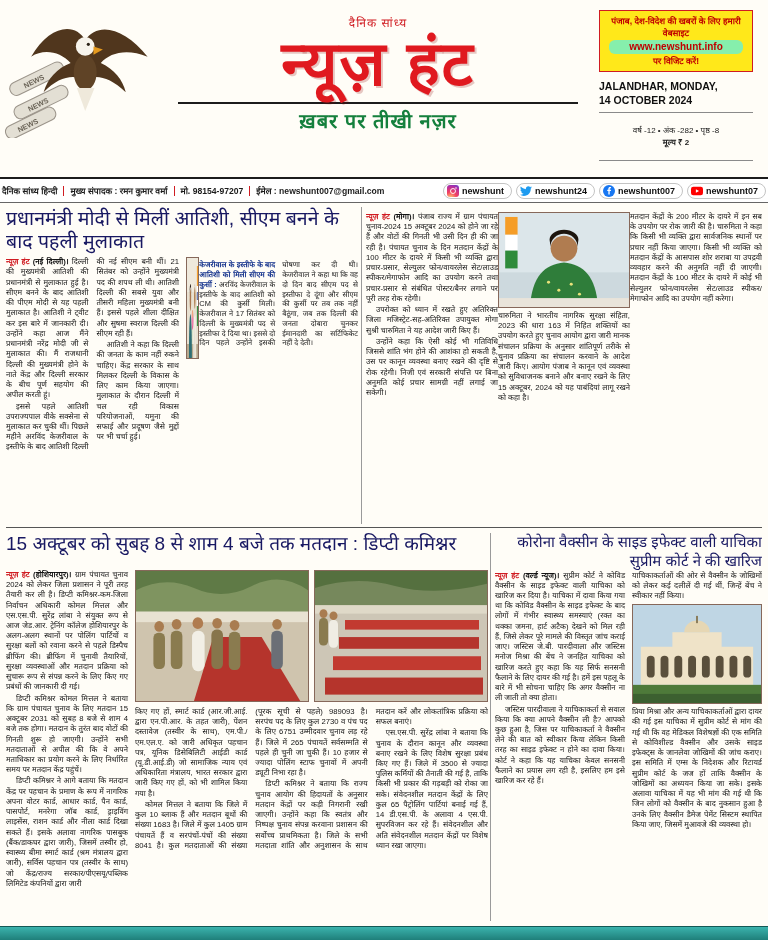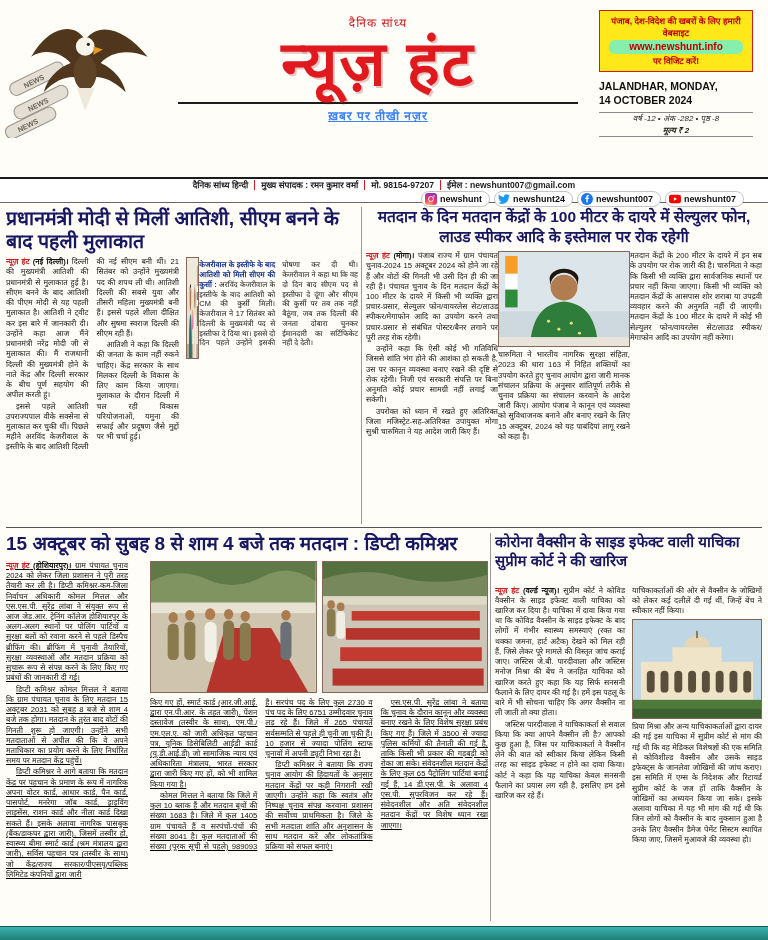--- a/index.html
+++ b/index.html
@@ -9,44 +9,44 @@
 
   
   .masthead { position:absolute; top:0; left:0; width:768px; height:177px; }
   .logo { position:absolute; left:2px; top:12px; width:156px; height:126px; }
   .logo svg { width:100%; height:100%; }
   .mast-center { position:absolute; left:160px; top:14px; width:436px; text-align:center; }
   .edition { color:#d01c22; font-weight:normal; font-size:12px; letter-spacing:1px; }
   .title { color:#e0191f; font-size:62px; font-weight:bold; line-height:1.08; letter-spacing:2px;
            text-shadow:2px 2px 0 rgba(140,10,10,.22); }
   .tagline-wrap { margin:4px 18px 0 18px; border-top:2px solid #1c1c1c; padding-top:3px; }
-  .tagline { font-weight:bold; font-size:12px; color:#3b82f6; letter-spacing:1px;text-decoration:underline; }
+  .tagline { font-weight:bold; font-size:20px; color:#15803d; letter-spacing:1px; }
   .mast-right { position:absolute; right:15px; top:10px; width:154px; }
   .web-box { background:#ffe81a; border:1px solid #d01c22; padding:4px 3px; text-align:center;
              color:#c00000; font-weight:bold; font-size:8.6px; line-height:1.4; }
   .web-url { display:block; color:#c00000; font-size:10px; background:#86efac; margin:1px 6px; border-radius:6px; }
   .dateline { margin-top:7px; text-align:left; font-weight:bold; font-size:10.5px; line-height:1.35; color:#101010; }
   .issue-info { margin-top:5px; border-top:1px solid #8a8a8a; border-bottom:1px solid #8a8a8a;
-                padding:0 0; text-align:center; font-size:8px; color:#222; line-height:1.4;font-style:italic; }
+                padding:12px 0; text-align:center; font-size:8px; color:#222; line-height:1.4; }
   .issue-info .price { font-weight:bold; }
 
   
   .infobar { position:absolute; top:177px; left:0; width:768px; height:26px;
              border-top:2px solid #1c1c1c; border-bottom:1px solid #666;
-             display:flex; align-items:center; padding:0 24px; background:#fff;flex-direction:column; }
+             display:flex; align-items:center; padding:0 2px; background:#fff; }
   .infobar-left { font-size:8.6px; font-weight:bold; color:#1c1c1c; white-space:nowrap; }
   .infobar-left span + span { border-left:1.5px solid #d01c22; padding-left:6px; margin-left:6px; }
   .social { margin-left:auto; display:flex; gap:4px; }
   .chip { display:flex; align-items:center; gap:3px; border:1px solid #c4c4c4; border-radius:10px;
           padding:1px 7px 1px 3px; font-size:9px; font-weight:bold; color:#101010; background:#fff; }
   .chip svg { width:12px; height:12px; display:block; }
 
   
   .art { position:absolute; overflow:hidden; }
-  .headline { color:#181862; font-weight:bold; }
+  .headline { color:#181862; font-weight:normal; }
   .body-txt { font-size:7.7px; line-height:1.33; color:#141414; text-align:justify; }
   .body-txt p + p { text-indent:10px; margin-top:1px; }
   .brand { color:#d01c22; font-weight:bold; }
   .loc { font-weight:bold; }
   .photo { border:1px solid #86685a; background:#ddd; overflow:hidden; }
   .photo svg { width:100%; height:100%; display:block; }
 
   .a1 { left:6px; top:207px; width:352px; height:317px; }
   .a1 .headline { font-size:19.5px; line-height:1.16; }
   .a1-row { display:flex; gap:7px; margin-top:5px; height:262px; }
@@ -62,30 +62,30 @@
   .vline-bottom { position:absolute; left:490px; top:533px; width:1px; height:388px; background:#9a9a9a; }
 
   .a2 { left:366px; top:207px; width:396px; height:317px; }
   .a2 .headline { font-size:15.5px; line-height:1.26; text-align:center; }
   .a2-row { display:flex; margin-top:5px; height:250px; }
   .a2-row .col { flex:1; min-width:0; }
   .a2-row .photo { height:96px; margin-bottom:3px; }
 
   .a3 { left:6px; top:533px; width:482px; height:388px; }
   .a3 .headline { font-size:19px; line-height:1.2; white-space:nowrap; }
-  .a3-row { display:flex; gap:22px; margin-top:5px; height:358px;text-decoration:underline; }
+  .a3-row { display:flex; gap:7px; margin-top:14px; height:358px; }
   .a3-colA { width:122px; flex:none; }
   .a3-right { flex:1; min-width:0; display:flex; flex-direction:column; gap:5px; }
   .a3-photos { display:flex; gap:5px; height:132px; flex:none; }
   .a3-photos .photo { flex:1; }
   .a3-cols { flex:1; column-count:3; column-gap:8px; overflow:hidden; }
 
   .a4 { left:495px; top:533px; width:267px; height:388px; }
-  .a4 .headline { font-size:15px; line-height:1.25; text-align:left; }
-  .a4-row { display:flex; gap:7px; margin-top:15px; height:342px; }
+  .a4 .headline { font-size:15px; line-height:1.25; text-align:right; }
+  .a4-row { display:flex; gap:7px; margin-top:0; height:342px; }
   .a4-row .col { flex:1; min-width:0; }
   .a4-row .photo { height:100px; margin:3px 0; }
 
   .footerbar { position:absolute; left:0; top:926px; width:768px; height:14px;
                background:linear-gradient(180deg,#3bb3ad,#1f7f7a); border-top:1px solid #145855; }
 </style>
 </head>
 <body>
 
 <div class="page">
@@ -227,26 +227,25 @@
         <div class="caption">
           <p><span class="cap-lead">केजरीवाल के इस्तीफे के बाद आतिशी को मिली सीएम की कुर्सी :</span> <span>अरविंद केजरीवाल के इस्तीफे के बाद आतिशी को CM की कुर्सी मिली। केजरीवाल ने 17 सितंबर को दिल्ली के मुख्यमंत्री पद से इस्तीफा दे दिया था। इससे दो दिन पहले उन्होंने इसकी घोषणा कर दी थी। केजरीवाल ने कहा था कि वह दो दिन बाद सीएम पद से इस्तीफा दे दूंगा और सीएम की कुर्सी पर तब तक नहीं बैठूंगा, जब तक दिल्ली की जनता दोबारा चुनकर ईमानदारी का सर्टिफिकेट नहीं दे देती।</span></p>
         </div>
       </div>
     </div>
   </article>
 
   <div class="vline-top"></div>
 
   <article class="art a2">
-    <h2 class="headline">मतदान के दिन मतदान केंद्रों के 100 मीटर के दायरे में सेल्युलर फोन, लाउड स्पीकर आदि के इस्तेमाल पर रोक रहेगी</h2>
     <div class="a2-row">
       <div class="col body-txt">
         <p><span class="brand">न्यूज़ हंट</span> <span class="loc">(मोगा)।</span> <span>पंजाब राज्य में ग्राम पंचायत चुनाव-2024 15 अक्टूबर 2024 को होने जा रहे हैं और वोटों की गिनती भी उसी दिन ही की जा रही है। पंचायत चुनाव के दिन मतदान केंद्रों के 100 मीटर के दायरे में किसी भी व्यक्ति द्वारा प्रचार-प्रसार, सेल्युलर फोन/वायरलेस सेट/लाउड स्पीकर/मेगाफोन आदि का उपयोग करने तथा प्रचार-प्रसार से संबंधित पोस्टर/बैनर लगाने पर पूरी तरह रोक रहेगी।</span></p>
+        <p>उपरोक्त को ध्यान में रखते हुए अतिरिक्त जिला मजिस्ट्रेट-सह-अतिरिक्त उपायुक्त मोगा सुश्री चारुमिता ने यह आदेश जारी किए हैं।</p>
         <p>उन्होंने कहा कि ऐसी कोई भी गतिविधि जिससे शांति भंग होने की आशंका हो सकती है, उस पर कानून व्यवस्था बनाए रखने की दृष्टि से रोक रहेगी। निजी एवं सरकारी संपत्ति पर बिना अनुमति कोई प्रचार सामग्री नहीं लगाई जा सकेगी।</p>
-        <p>उपरोक्त को ध्यान में रखते हुए अतिरिक्त जिला मजिस्ट्रेट-सह-अतिरिक्त उपायुक्त मोगा सुश्री चारुमिता ने यह आदेश जारी किए हैं।</p>
       </div>
       <div class="col">
         <div class="photo">
           <svg viewBox="0 0 126 95" preserveAspectRatio="none">
             <rect width="126" height="95" fill="#cdd9de"></rect>
             <rect width="126" height="60" fill="#dce6ea"></rect>
             <rect x="6" y="4" width="12" height="18" fill="#f59d27"></rect>
             <rect x="6" y="22" width="12" height="16" fill="#ffffff"></rect>
             <rect x="6" y="38" width="12" height="18" fill="#2e8b3a"></rect>
             <path d="M30,95 C32,64 44,52 63,50 C82,52 94,64 96,95 Z" fill="#2f7d3a"></path>

